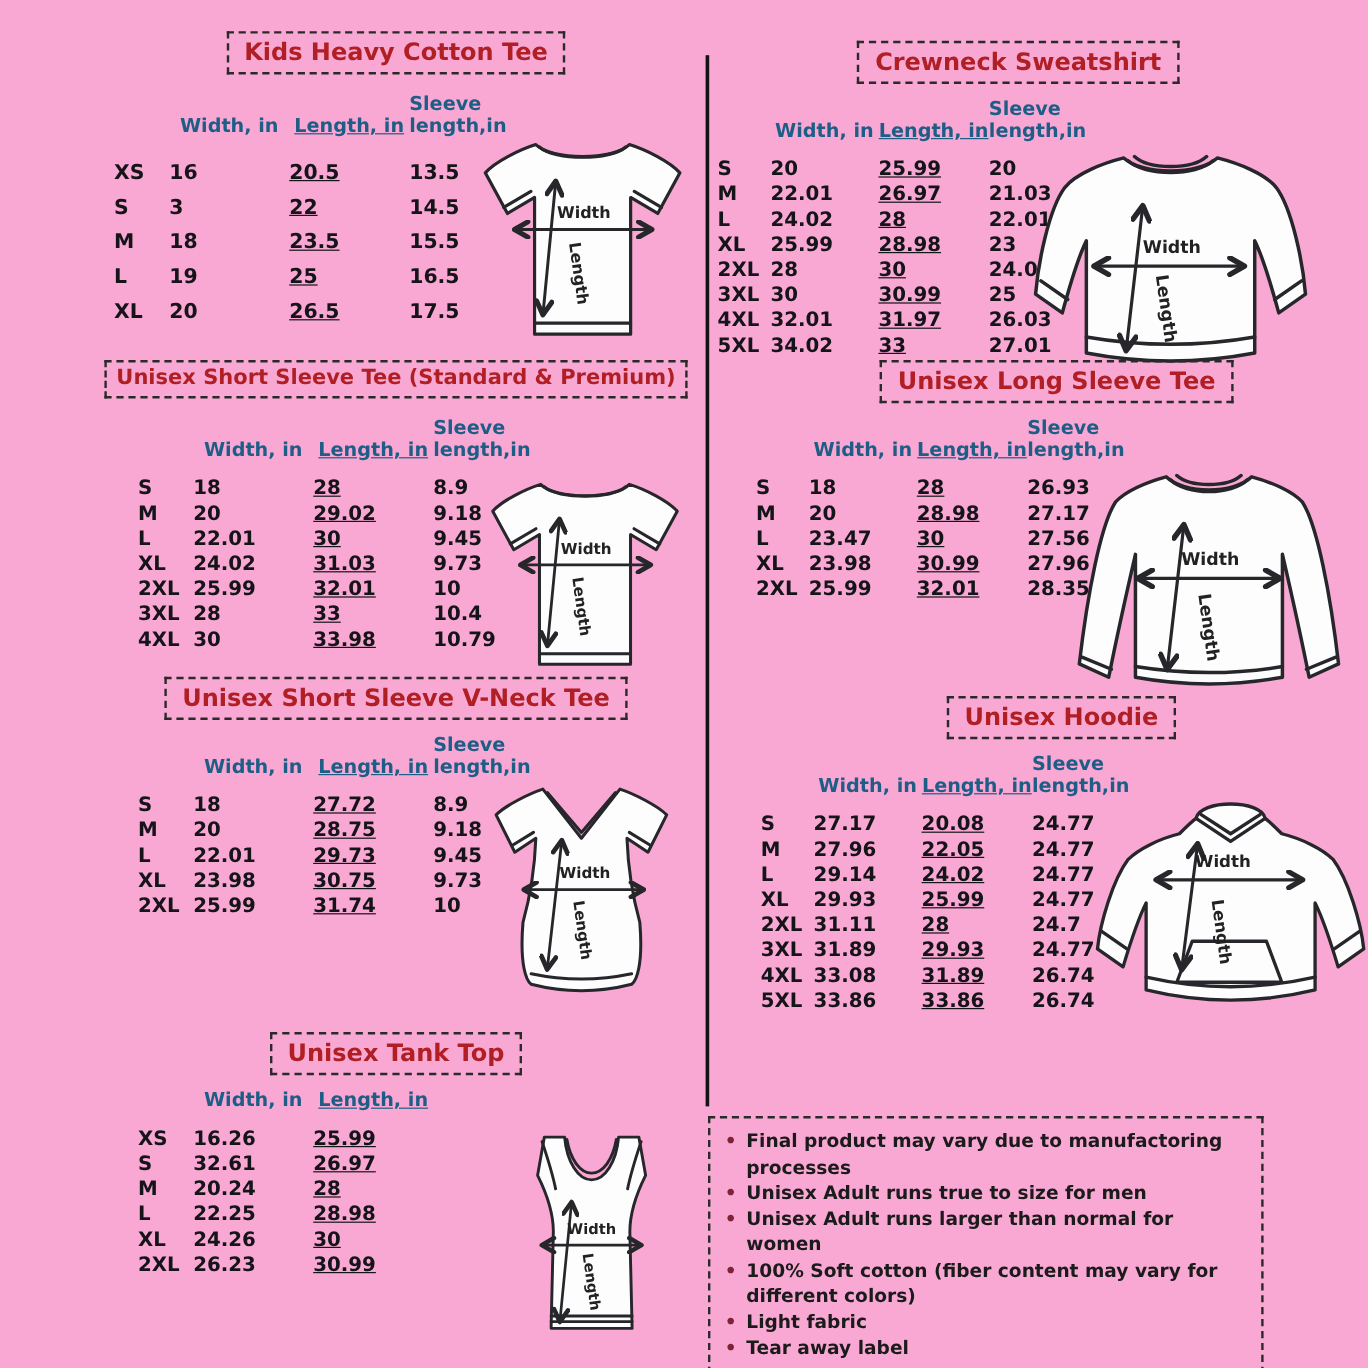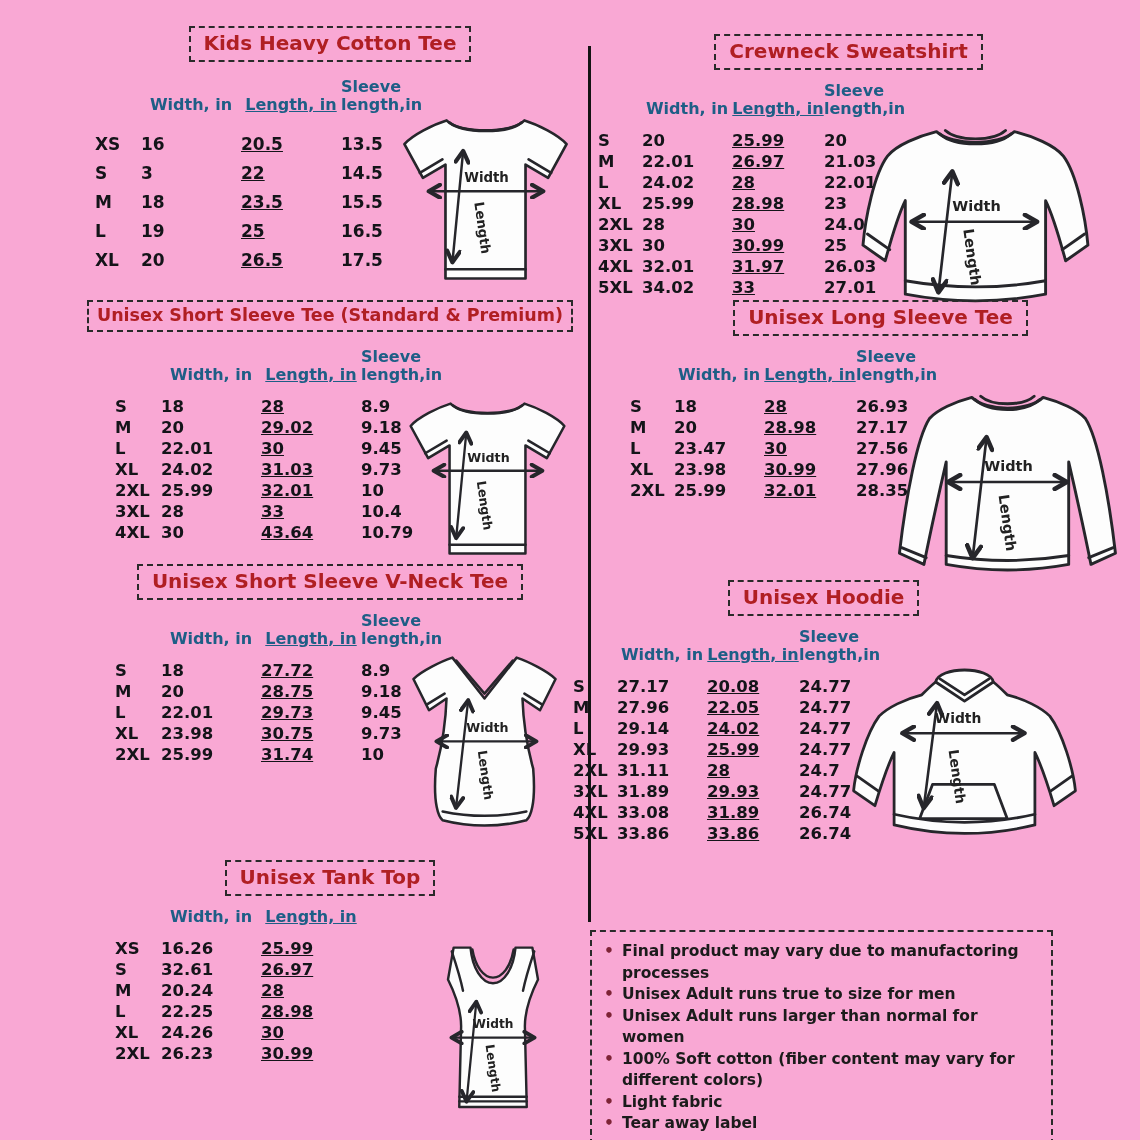--- a/index.html
+++ b/index.html
@@ -9,21 +9,21 @@
   .page{position:relative;width:1140px;height:1140px;background:#f9a8d4;overflow:hidden;
         font-family:"DejaVu Sans",sans-serif;}
   .divider{position:absolute;left:588px;top:46px;width:3px;height:876px;background:#141414;}
   .section{position:absolute;}
   .sec-kids{left:80px;top:26px;width:500px;height:272px;}
   .sec-uss{left:80px;top:300px;width:500px;height:278px;}
   .sec-vneck{left:80px;top:564px;width:500px;height:278px;}
   .sec-tank{left:80px;top:860px;width:500px;height:275px;}
   .sec-crew{left:596px;top:34px;width:505px;height:272px;}
   .sec-ls{left:596px;top:300px;width:505px;height:278px;margin-left:32px;}
-  .sec-hoodie{left:571px;top:580px;width:505px;height:290px;}
+  .sec-hoodie{left:632px;top:580px;width:505px;height:290px;}
 
   .title-box{margin:0 auto;width:fit-content;border:2.5px dashed #2a2a2a;
     padding:3px 13px 5px;color:var(--red);font-size:20px;font-weight:bold;white-space:nowrap;}
   .sec-uss .title-box{font-size:17.5px;padding:3px 8px 5px;text-align:right;}
 
   table.size-table{position:absolute;border-collapse:collapse;color:var(--dark);}
   .sec-kids .size-table{left:15px;top:52px;}
   .sec-uss .size-table,.sec-vneck .size-table,.sec-tank .size-table{left:35px;top:48px;}
   .sec-crew .size-table,.sec-ls .size-table,.sec-hoodie .size-table{left:2px;top:48px;}
 
@@ -243,21 +243,21 @@
           </tr>
           <tr>
             <td class="c-size">3XL</td>
             <td class="c-w">28</td>
             <td class="c-l">33</td>
             <td class="c-s">10.4</td>
           </tr>
           <tr>
             <td class="c-size">4XL</td>
             <td class="c-w">30</td>
-            <td class="c-l">43.64</td>
+            <td class="c-l">33.98</td>
             <td class="c-s">10.79</td>
           </tr>
         </tbody>
       </table>
     <svg class="illus" viewBox="0 0 190 185" width="185" height="180">
       <defs>
           <marker id="ahT2" viewBox="0 0 10 10" refX="7" refY="5" markerWidth="6.5" markerHeight="6.5" orient="auto-start-reverse">
             <path d="M1.5,1 L8.5,5 L1.5,9" fill="none" stroke="#26262b" stroke-width="2"></path>
           </marker>
         </defs>

